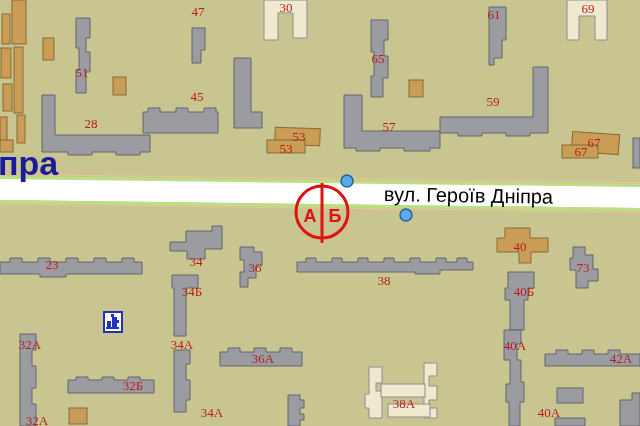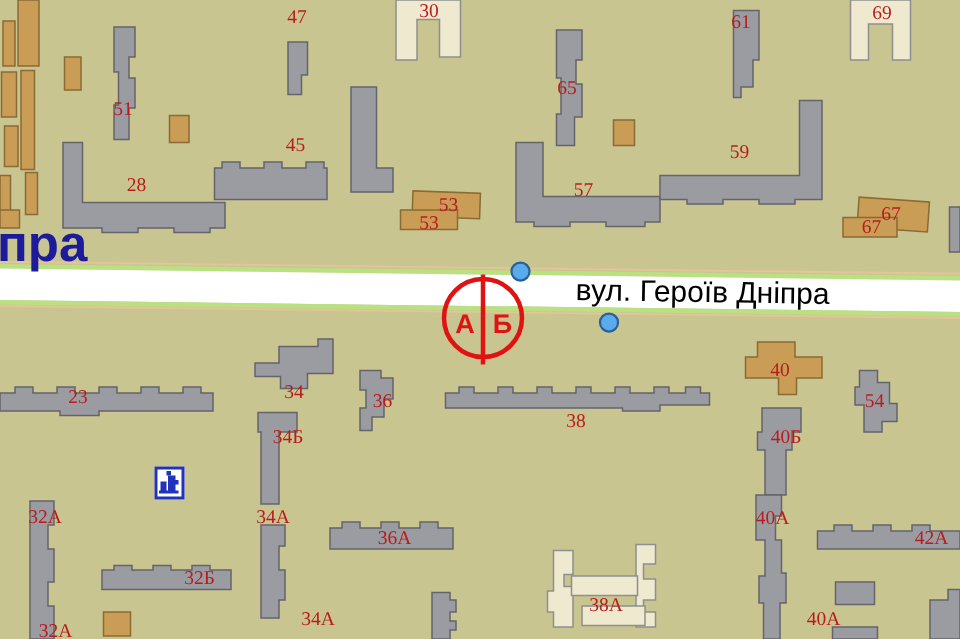--- a/index.html
+++ b/index.html
@@ -185,21 +185,21 @@
       <span class="lbl" style="left: 299px; top: 136px;">53</span>
       <span class="lbl" style="left: 286px; top: 148px;">53</span>
       <span class="lbl" style="left: 594px; top: 142px;">67</span>
       <span class="lbl" style="left: 581px; top: 151px;">67</span>
       <span class="lbl" style="left: 196px; top: 241px; margin-top: 20px;">34</span>
       <span class="lbl" style="left: 52px; top: 264px;">23</span>
       <span class="lbl" style="left: 192px; top: 291px;">34Б</span>
       <span class="lbl" style="left: 255px; top: 267px;">36</span>
       <span class="lbl" style="left: 384px; top: 267px; margin-top: 13px;">38</span>
       <span class="lbl" style="left: 520px; top: 246px;">40</span>
-      <span class="lbl" style="left: 583px; top: 267px;">54</span>
+      <span class="lbl" style="left: 583px; top: 267px;">73</span>
       <span class="lbl" style="left: 524px; top: 291px;">40Б</span>
       <span class="lbl" style="left: 30px; top: 344px;">32А</span>
       <span class="lbl" style="left: 182px; top: 344px;">34А</span>
       <span class="lbl" style="left: 263px; top: 358px;">36А</span>
       <span class="lbl" style="left: 404px; top: 391px; margin-top: 12px;">38А</span>
       <span class="lbl" style="left: 515px; top: 345px;">40А</span>
       <span class="lbl" style="left: 621px; top: 358px;">42А</span>
       <span class="lbl" style="left: 113px; top: 385px; margin-left: 20px;">32Б</span>
       <span class="lbl" style="left: 37px; top: 420px;">32А</span>
       <span class="lbl" style="left: 212px; top: 412px;">34А</span>

